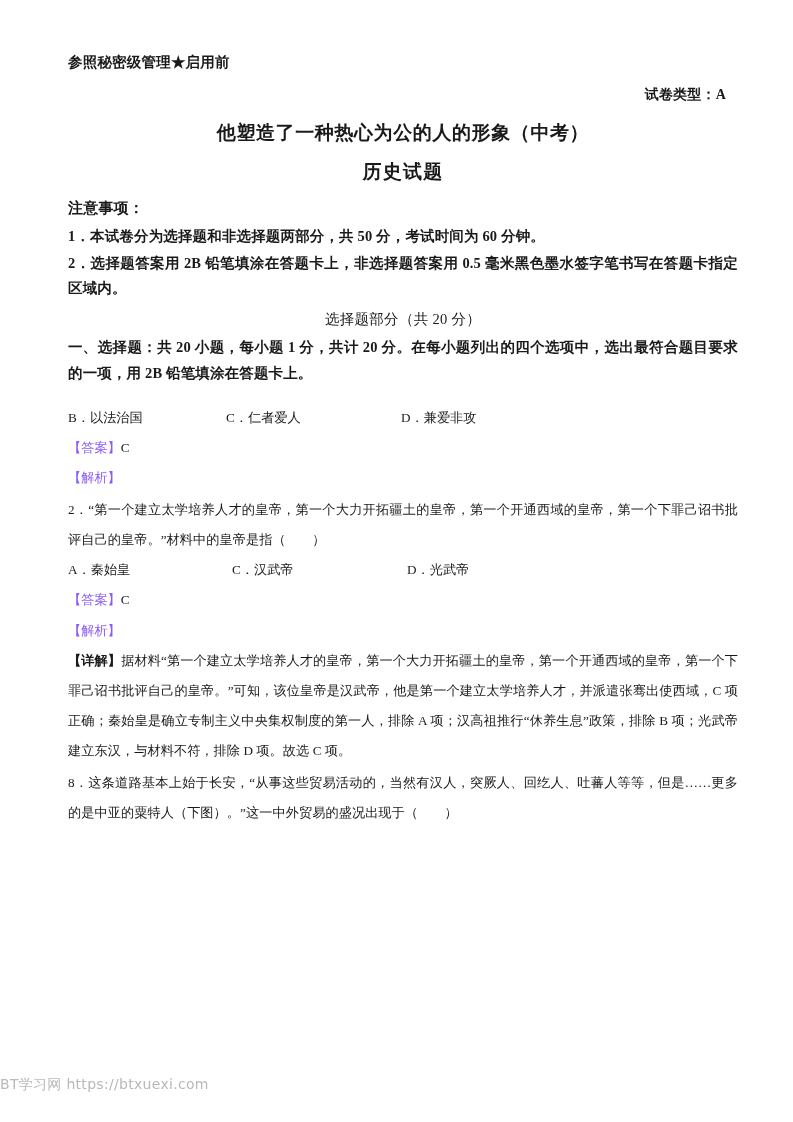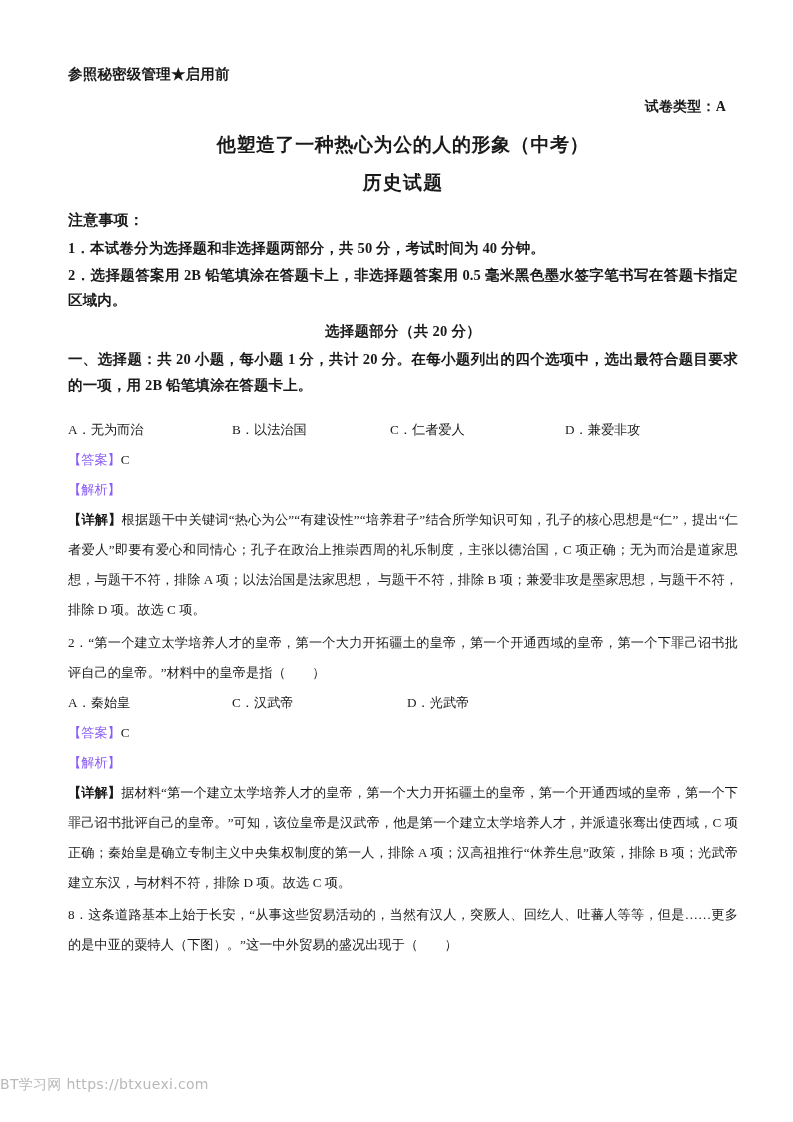--- a/index.html
+++ b/index.html
@@ -23,21 +23,21 @@
     box-sizing: border-box;
     padding: 52px 55px 0 68px;
   }
 
   
   .secret-line {
     font-size: 14.5px;
     font-weight: bold;
     letter-spacing: 0.2px;
     line-height: 1.4;
-    margin: 12px 0 14px 0;
+    margin: 0 0 14px 0;
   }
   .paper-type-line {
     text-align: right;
     font-size: 14px;
     font-weight: bold;
     margin: 0 12px 16px 0;
     letter-spacing: 0.2px;
   }
   .doc-title {
     text-align: center;
@@ -47,21 +47,20 @@
     margin: 0 0 12px 0;
     line-height: 1.4;
   }
   .doc-subtitle {
     text-align: center;
     font-size: 19px;
     font-weight: bold;
     letter-spacing: 1.2px;
     margin: 0 0 14px 0;
     line-height: 1.4;
-    font-family: Liberation Mono, monospace;
   }
 
   
   .notice-head {
     font-size: 15px;
     font-weight: bold;
     margin: 0 0 6px 0;
     letter-spacing: 0.2px;
   }
   .notice-item {
@@ -69,21 +68,21 @@
     font-weight: bold;
     line-height: 1.72;
     margin: 0 0 2px 0;
     text-align: justify;
     letter-spacing: 0.15px;
   }
 
   .section-title {
     text-align: center;
     font-size: 14.5px;
-    font-weight: bold;
+    font-weight: normal;
     letter-spacing: 0.3px;
     margin: 9px 0 6px 0;
   }
   .section-intro {
     font-size: 14.5px;
     font-weight: bold;
     line-height: 1.78;
     text-align: justify;
     margin: 0 0 16px 0;
     letter-spacing: 0.15px;
@@ -151,37 +150,35 @@
   <div class="secret-line">参照秘密级管理★启用前</div>
 
   <div class="paper-type-line">试卷类型：A</div>
 
   <div class="doc-title">他塑造了一种热心为公的人的形象（中考）</div>
 
   <div class="doc-subtitle">历史试题</div>
 
   <div class="notice-head">注意事项：</div>
 
-  <div class="notice-item">1．本试卷分为选择题和非选择题两部分，共 50 分，考试时间为 40 分钟。</div>
+  <div class="notice-item">1．本试卷分为选择题和非选择题两部分，共 50 分，考试时间为 60 分钟。</div>
   <div class="notice-item">2．选择题答案用 2B 铅笔填涂在答题卡上，非选择题答案用 0.5 毫米黑色墨水签字笔书写在答题卡指定区域内。</div>
 
   <div class="section-title">选择题部分（共 20 分）</div>
 
   <div class="section-intro">一、选择题：共 20 小题，每小题 1 分，共计 20 分。在每小题列出的四个选项中，选出最符合题目要求的一项，用 2B 铅笔填涂在答题卡上。</div>
 
   <div class="q-block">
     <div class="options">
-      <span class="opt opt-a">A．无为而治</span>
       <span class="opt opt-b">B．以法治国</span>
       <span class="opt opt-c">C．仁者爱人</span>
       <span class="opt opt-d">D．兼爱非攻</span>
     </div>
     <p class="ans-line"><span class="tag">【答案】</span><span class="ans-val">C</span></p>
     <p class="ana-line"><span class="tag">【解析】</span></p>
-    <p class="detail"><span class="dtag">【详解】</span><span>根据题干中关键词“热心为公”“有建设性”“培养君子”结合所学知识可知，孔子的核心思想是“仁”，提出“仁者爱人”即要有爱心和同情心；孔子在政治上推崇西周的礼乐制度，主张以德治国，C 项正确；无为而治是道家思想，与题干不符，排除 A 项；以法治国是法家思想， 与题干不符，排除 B 项；兼爱非攻是墨家思想，与题干不符，排除 D 项。故选 C 项。</span></p>
   </div>
 
   <div class="q-block">
     <p class="q-stem">2．“第一个建立太学培养人才的皇帝，第一个大力开拓疆土的皇帝，第一个开通西域的皇帝，第一个下罪己诏书批评自己的皇帝。”材料中的皇帝是指（　　）</p>
     <div class="options">
       <span class="opt opt-a">A．秦始皇</span>
       <span class="opt opt-c">C．汉武帝</span>
       <span class="opt opt-d">D．光武帝</span>
     </div>
     <p class="ans-line"><span class="tag">【答案】</span><span class="ans-val">C</span></p>

